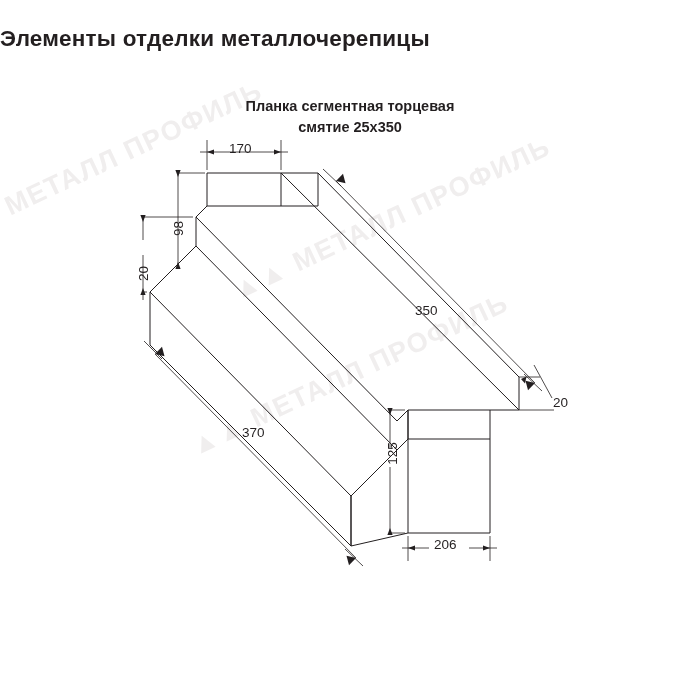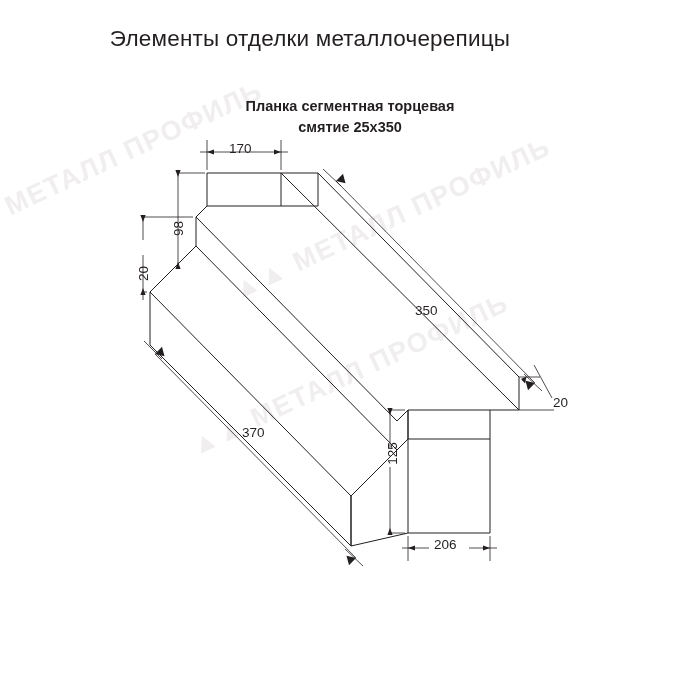--- a/index.html
+++ b/index.html
@@ -17,23 +17,22 @@
   }
   .page {
     position: absolute;
     inset: 0;
   }
   #main-title {
     position: absolute;
     top: 26px;
     left: 0;
     width: 620px;
-    text-align: center;
     font-size: 22.5px;
-    font-weight: normal;
+    font-weight: bold;
     letter-spacing: 0.2px;
   }
   #subtitle {
     position: absolute;
     top: 96px;
     left: 0;
     width: 700px;
     text-align: center;
     font-size: 14.5px;
     font-weight: bold;

